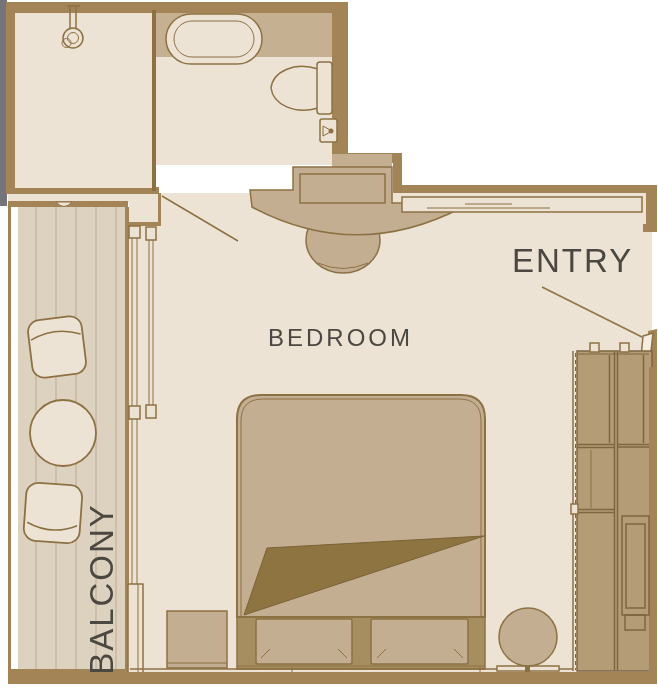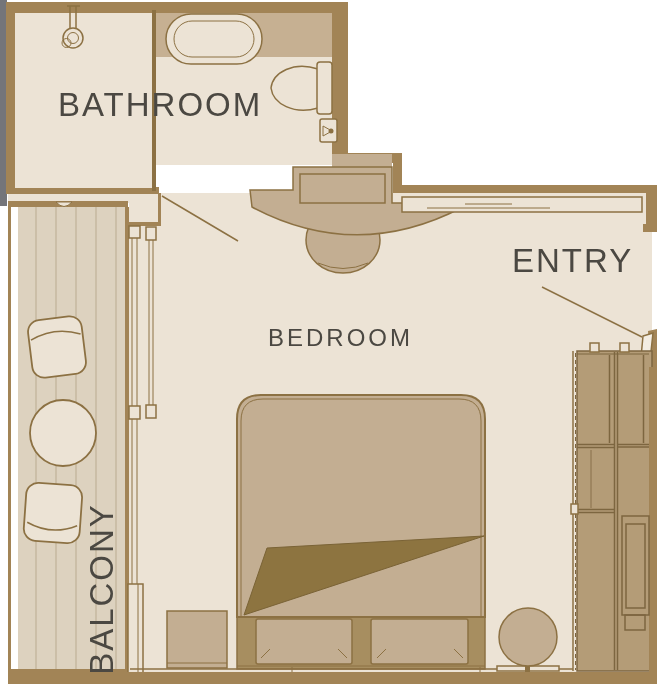--- a/index.html
+++ b/index.html
@@ -179,17 +179,16 @@
       <rect x="626" y="524" width="19" height="84" class="closet-ln"></rect>
       <rect x="625" y="615" width="20" height="15" class="closet-ln"></rect>
     </g>
     <rect x="590" y="343" width="9" height="9" class="cream" stroke-width="1.2"></rect>
     <rect x="620" y="343" width="9" height="9" class="cream" stroke-width="1.2"></rect>
   </g>
 
   <rect x="8" y="672" width="649" height="12" class="wall"></rect>
 </svg>
 
-  <div class="room-label" style="left:58px;top:86px;">BATHROOM</div>
   <div class="room-label" style="left:268px;top:324px;font-size:24px;letter-spacing:3px;">BEDROOM</div>
   <div class="room-label" style="left:512px;top:242px;">ENTRY</div>
   <div class="room-label label-balcony" style="left:102px;top:589px;">BALCONY</div>
 </div>
 
 </body></html>

